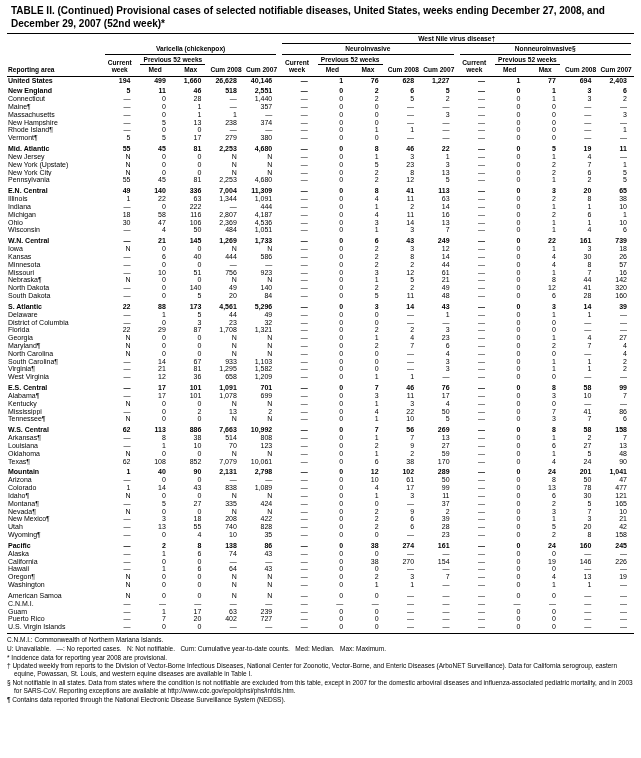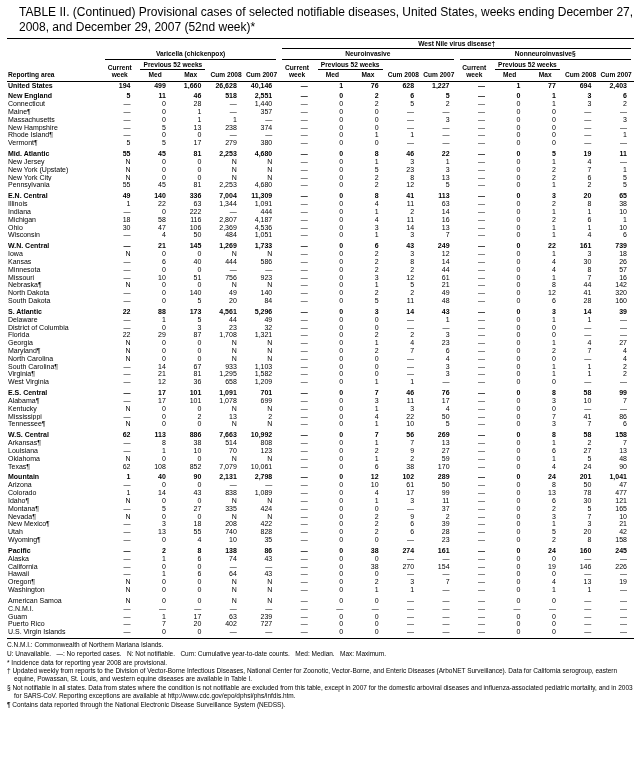--- a/index.html
+++ b/index.html
@@ -5,24 +5,24 @@
   * { box-sizing: border-box; }
   html, body { margin: 0; padding: 0; background: #fff; }
   body {
     width: 641px;
     min-height: 758px;
     font-family: "Liberation Sans", sans-serif;
     color: #000;
     padding: 5px 7px;
   }
   .title {
-    font-size: 12px;
-    font-weight: normal;
+    font-size: 10px;
+    font-weight: bold;
     line-height: 1.25;
-    margin: 0 0 3px 12px;
+    margin: 0 0 3px 4px;
   }
   table {
     width: 100%;
     border-collapse: collapse;
     table-layout: fixed;
     font-size: 7px;
     border-top: 1px solid #000;
   }
   col.area-col { width: 95px; }
   th {

